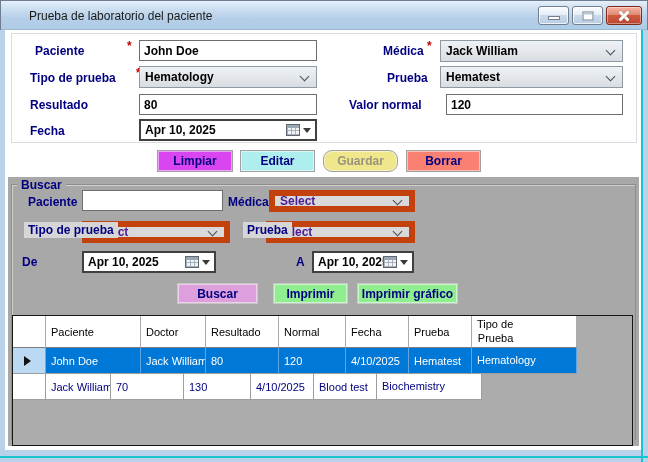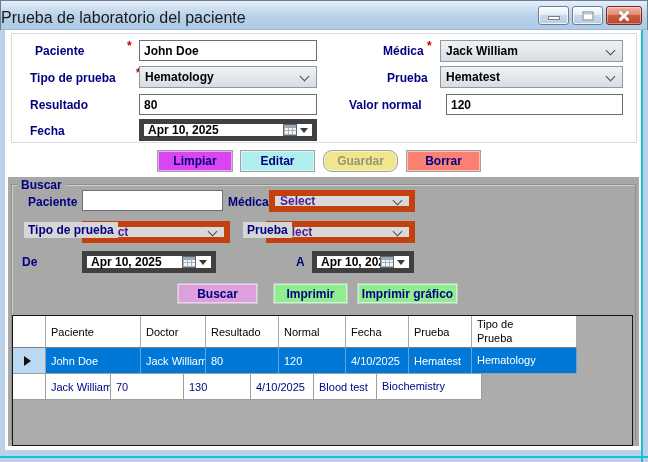--- a/index.html
+++ b/index.html
@@ -5,21 +5,21 @@
   * { margin:0; padding:0; box-sizing:border-box; }
   body { background:#e8e8e8; font-family:"Liberation Sans", sans-serif; }
 
   .window { position:relative; width:648px; height:462px; background:#AECBE5;
             box-shadow: inset 0 0 0 1px #6e7e90; overflow:hidden; }
 
   
   .titlebar { position:absolute; left:1px; top:1px; width:646px; height:29px;
               background:linear-gradient(180deg,#E6F0FA 0%,#CFE1F2 25%,#B6CFE8 60%,#AECBE5 100%);
               border-bottom:1px solid #9DB8D2; }
-  .title { position:absolute; left:0; top:8px; font-size:16px; color:#1a1a1a; }
+  .title { position:absolute; left:28px; top:8px; font-size:12px; color:#1a1a1a; }
   .winbtn { position:absolute; top:5px; height:19px; border-radius:3px; cursor:default; }
   .winbtn.min  { left:537px; width:31px; background:linear-gradient(180deg,#FBFDFE,#E4EDF6 45%,#CADAEB 50%,#B8CDE3);
                  border:1px solid #707E90; box-shadow:inset 0 0 0 1px rgba(255,255,255,.75); }
   .winbtn.max  { left:571px; width:31px; background:linear-gradient(180deg,#FBFDFE,#E4EDF6 45%,#CADAEB 50%,#B8CDE3);
                  border:1px solid #707E90; box-shadow:inset 0 0 0 1px rgba(255,255,255,.75); }
   .winbtn.close{ left:605px; width:36px; background:linear-gradient(180deg,#F5B4A4,#E08A72 45%,#CE5B40 50%,#BC4430);
                  border:1px solid #7E291B; box-shadow:inset 0 0 0 1px rgba(255,255,255,.4); }
   .glyph-min { position:absolute; left:50%; bottom:4px; transform:translateX(-50%);
                width:12px; height:4px; background:#FDFEFF; border:1px solid #75808C; }
   .glyph-max { position:absolute; left:50%; top:50%; transform:translate(-50%,-50%);
@@ -44,21 +44,21 @@
   .combo { position:absolute; height:22px; background:linear-gradient(180deg,#EFF2F5,#D9DDE1);
            border:1px solid #8E9AA3; display:flex; align-items:center;
            font-size:12px; font-weight:bold; color:#000; padding-left:5px; }
   .combo .ctext { flex:1; overflow:hidden; white-space:nowrap; }
   .chev { width:9px; height:9px; position:relative; margin-right:7px; flex:none; }
   .chev::after { content:""; position:absolute; left:1px; top:0; width:6px; height:6px;
                  border-right:1.5px solid #46505A; border-bottom:1.5px solid #46505A;
                  transform:rotate(45deg); }
   .combo.gray { background:#D9D9D9; border:6px solid #c2410c; color:#4c1d95; }
 
-  .dp { position:absolute; height:22px; background:#fff; border:5px solid #404040;
+  .dp { position:absolute; height:22px; background:#fff; border:2px solid #404040;
         display:flex; align-items:center; font-size:12px; font-weight:bold; color:#000;
         padding:0 4px; }
   .dp .dtext { flex:1; white-space:nowrap; overflow:hidden; }
   .cal { width:14px; height:12px; flex:none; border:1px solid #5E6670;
          background:
            linear-gradient(#9AA7B4,#9AA7B4) 0 0/14px 3px no-repeat,
            repeating-linear-gradient(90deg,#A8B1BA 0 1px,transparent 1px 4px),
            repeating-linear-gradient(0deg,#A8B1BA 0 1px,transparent 1px 4px),
            #F2F4F6; margin-right:3px; }
   .tri { width:0; height:0; border:4px solid transparent; border-top:5px solid #3A3A3A;
@@ -87,21 +87,21 @@
   
   .grid { position:absolute; left:12px; top:315px; width:621px; height:131px;
           background:#ACACAC; border:1px solid #151515; overflow:hidden; font-size:11px; }
   .g-row { display:flex; width:fit-content; }
   .g-cell { flex:none; padding:0 5px; display:flex; align-items:center; overflow:hidden;
             white-space:nowrap; border-right:1px solid #9E9E9E; border-bottom:1px solid #9E9E9E; }
   .g-header .g-cell { background:#fff; color:#000; height:32px; border-right:1px solid #ABABAB;
                       border-bottom:1px solid #7E7E7E; }
   .g-rowhdr { width:33px; }
   .c0{width:95px}.c1{width:65px}.c2{width:73px}.c3{width:67px}.c4{width:63px}.c5{width:63px}
-  .c6{width:105px; white-space:pre-line; line-height:1.25;}
+  .c6{width:105px; white-space:pre-line; line-height:1.25;text-align:right;}
   .g-sel .g-cell { background:#0078D7; color:#fff; height:26px; border-right:1px solid #5FA5E2; }
   .g-sel .g-rowhdr { background:#BCD9F3; border-right:1px solid #9E9E9E; }
   .g-r2 .g-cell { background:#fff; color:#000080; height:26px; }
   .row-arrow { width:0; height:0; border-top:5px solid transparent; border-bottom:5px solid transparent;
                border-left:7px solid #111; margin-left:6px; }
 
   
   .frame-left  { position:absolute; left:0; top:30px; width:5px; height:432px; background:#B9D1E9; }
   .frame-right { position:absolute; left:642px; top:30px; width:6px; height:432px; background:#B9D1E9; }
   .frame-bottom{ position:absolute; left:0; top:450px; width:648px; height:12px; background:#B9D1E9; }

